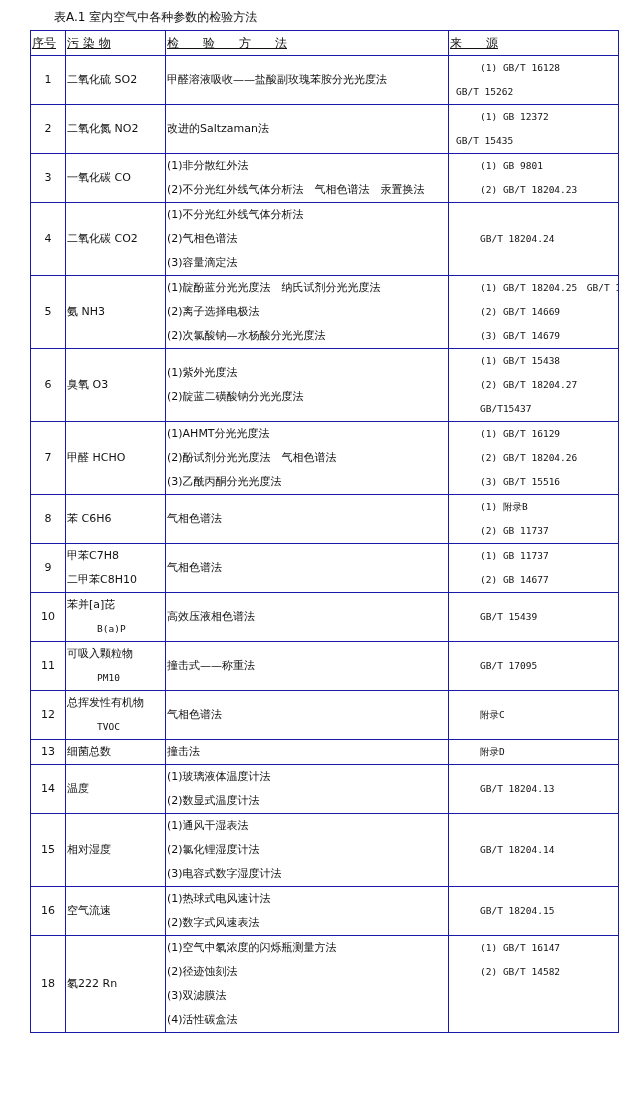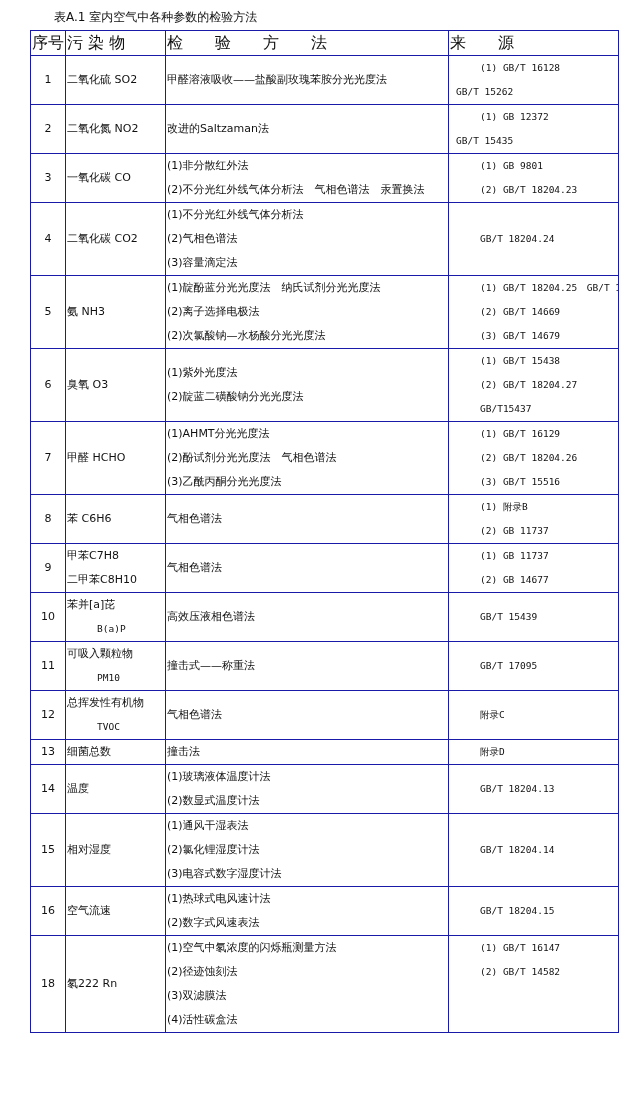--- a/index.html
+++ b/index.html
@@ -4,21 +4,21 @@
 <style>
   html, body { margin: 0; padding: 0; background: #ffffff; }
   body { width: 640px; height: 1095px; position: relative; overflow: hidden;
          font-family: "DejaVu Sans", "Liberation Sans", sans-serif; color: #111; }
   .caption { position: absolute; left: 54px; top: 9px; font-size: 12px; color: #111; letter-spacing: 0; }
   table { position: absolute; left: 30px; top: 30px; border-collapse: collapse;
           width: 588px; table-layout: fixed; }
   td, th { border: 1.5px solid #1a1aa8; padding: 0 0 0 1px; vertical-align: middle;
            font-size: 11px; font-weight: normal; text-align: left; line-height: 24px;
            overflow: hidden; white-space: nowrap; }
-  th { font-size: 16px; height: 24px; }
+  th { font-size: 12px; height: 24px; text-decoration: underline; }
   td.num { text-align: center; padding: 0; }
   .mono { font-family: "DejaVu Sans Mono", "Liberation Mono", monospace; font-size: 9.5px; padding-left: 30px; }
   .line { display: block; height: 24px; line-height: 24px; }
   .indent { padding-left: 6px; }
   col.c0 { width: 35px; } col.c1 { width: 100px; } col.c2 { width: 283px; } col.c3 { width: 170px; }
 </style>
 </head>
 <body>
 
 <div class="caption">表A.1 室内空气中各种参数的检验方法</div>

